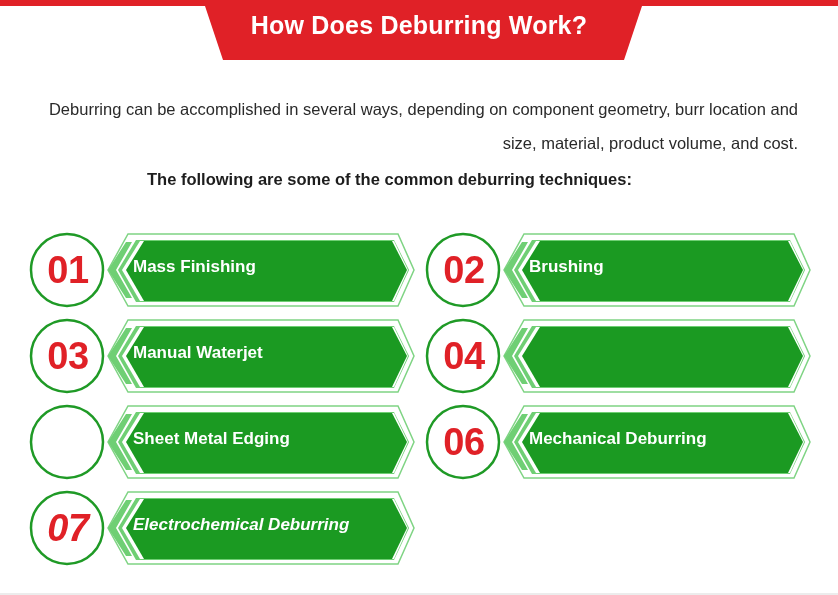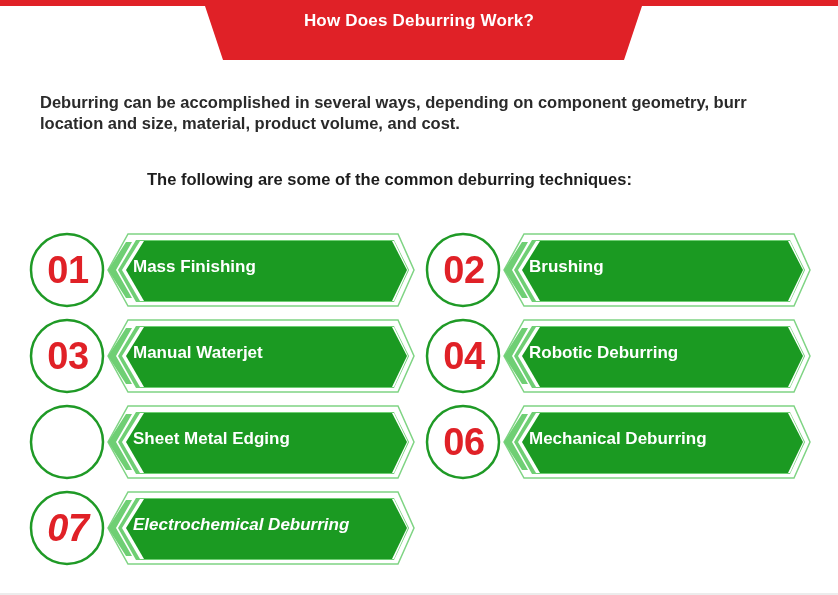--- a/index.html
+++ b/index.html
@@ -25,32 +25,31 @@
     left: 0; top: 0;
     width: 838px; height: 62px;
   }
   .title-text {
     position: absolute;
     left: 0; top: 11px;
     width: 838px;
     text-align: center;
     color: #ffffff;
     font-weight: bold;
-    font-size: 17px;
+    font-size: 25px;
     letter-spacing: 0.2px;
   }
   .intro {
     position: absolute;
     left: 40px; top: 92px;
     width: 758px;
-    text-align: left;
+    text-align: right;
     color: #2a2a2a;
     font-size: 16.5px;
-    line-height: 21px;
-    font-weight: bold;
+    line-height: 34px;
   }
   .subheading {
     position: absolute;
     left: 0; top: 170px;
     width: 779px;
     text-align: center;
     color: #1d1d1d;
     font-weight: bold;
     font-size: 16.5px;
   }
@@ -153,21 +152,20 @@
   <div class="item" style="left:424px; top:302px;">
     <svg width="400" height="84" viewBox="0 0 400 84">
       <circle cx="39" cy="42" r="36" fill="#ffffff" stroke="#1f9a26" stroke-width="2.5"></circle>
       <polygon points="100,6 370,6 386,42 370,78 100,78 80,42" fill="#ffffff" stroke="#7fd484" stroke-width="1.5"></polygon>
       <polygon points="104,14 98,14 80,42 98,70 104,70 88,42" fill="#6fcf74"></polygon>
       <polygon points="108,12 366,12 381,42 366,74 108,74 90,42" fill="#6fcf74"></polygon>
       <polygon points="112,13 366,13 380,42 366,73 112,73 94,42" fill="#ffffff"></polygon>
       <polygon points="116,13 364,13 379,42 364,73 116,73 98,42" fill="#1b9a22"></polygon>
     </svg>
     <div class="num">04</div>
-    <div class="label">Robotic Deburring</div>
   </div>
 
   <div class="item" style="left:28px; top:388px;">
     <svg width="400" height="84" viewBox="0 0 400 84">
       <circle cx="39" cy="42" r="36" fill="#ffffff" stroke="#1f9a26" stroke-width="2.5"></circle>
       <polygon points="100,6 370,6 386,42 370,78 100,78 80,42" fill="#ffffff" stroke="#7fd484" stroke-width="1.5"></polygon>
       <polygon points="104,14 98,14 80,42 98,70 104,70 88,42" fill="#6fcf74"></polygon>
       <polygon points="108,12 366,12 381,42 366,74 108,74 90,42" fill="#6fcf74"></polygon>
       <polygon points="112,13 366,13 380,42 366,73 112,73 94,42" fill="#ffffff"></polygon>
       <polygon points="116,13 364,13 379,42 364,73 116,73 98,42" fill="#1b9a22"></polygon>

